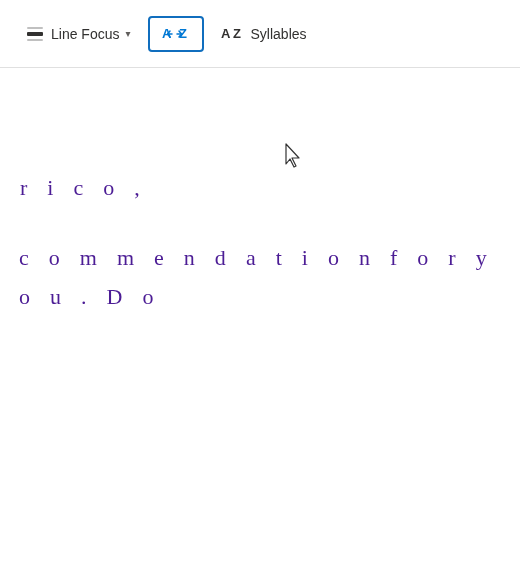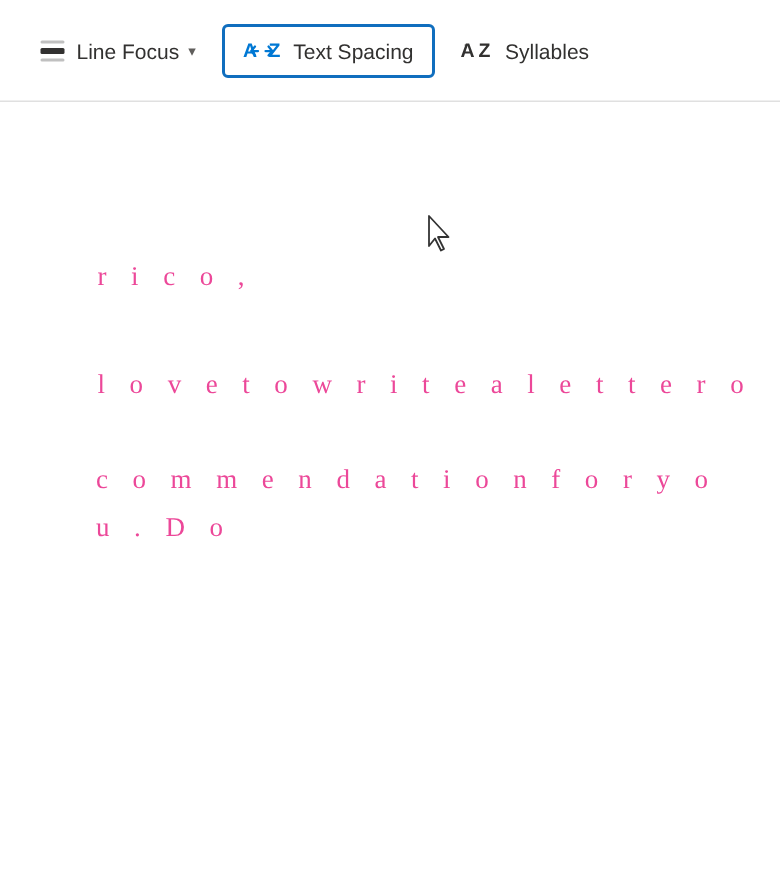--- a/index.html
+++ b/index.html
@@ -55,28 +55,27 @@
     
     .content-area {
       padding: 40px 0 0 0;
       background: #ffffff;
       height: calc(588px - 68px);
       overflow: hidden;
       position: relative;
     }
 
     .text-line {
-      font-size: 18px;
-      color: #ec4899;
+      font-size: 22px;
+      color: #4c1d95;
       letter-spacing: 0.18em;
       word-spacing: 0.3em;
       line-height: 1.8;
       padding: 0 20px;
       font-family: 'Segoe UI', Georgia, serif;
-      margin-left: 45px;
     }
 
     .text-line-1 {
       margin-top: 60px;
     }
 
     .text-line-2 {
       margin-top: 40px;
     }
 
@@ -117,37 +116,35 @@
       <text x="0" y="14" font-size="13" font-weight="700" fill="#0078d4" font-family="Segoe UI, Arial, sans-serif">A</text>
 
       <text x="17" y="14" font-size="13" font-weight="700" fill="#0078d4" font-family="Segoe UI, Arial, sans-serif">Z</text>
 
       <line x1="10" y1="10" x2="6" y2="10" stroke="#0078d4" stroke-width="1.5" stroke-linecap="round"></line>
       <polyline points="8,7 5.5,10 8,13" stroke="#0078d4" stroke-width="1.5" fill="none" stroke-linecap="round" stroke-linejoin="round"></polyline>
 
       <line x1="15" y1="10" x2="19" y2="10" stroke="#0078d4" stroke-width="1.5" stroke-linecap="round"></line>
       <polyline points="17,7 19.5,10 17,13" stroke="#0078d4" stroke-width="1.5" fill="none" stroke-linecap="round" stroke-linejoin="round"></polyline>
     </svg>
-    <span>Text Spacing</span>
   </div>
 
   <div class="toolbar-item">
     <svg class="az-syllables-svg" viewBox="0 0 24 20" fill="none">
       <text x="0" y="14" font-size="13" font-weight="700" fill="#323130" font-family="Segoe UI, Arial, sans-serif">A</text>
       <text x="2" y="8" font-size="7" fill="#323130" font-family="Segoe UI, Arial, sans-serif">·</text>
       <text x="12" y="14" font-size="13" font-weight="700" fill="#323130" font-family="Segoe UI, Arial, sans-serif">Z</text>
     </svg>
     <span>Syllables</span>
   </div>
 
 </div>
 
 <div class="content-area">
 
   <div class="text-line text-line-1">r i c o ,</div>
-  <div class="text-line text-line-2">l o v e  t o  w r i t e  a  l e t t e r  o</div>
   <div class="text-line text-line-3">c o m m e n d a t i o n  f o r  y o u .  D o</div>
 
   <svg style="position:absolute; top:74px; left:283px; width:20px; height:28px; pointer-events:none;" viewBox="0 0 20 28" fill="none">
     <path d="M3 2 L3 22 L7 17 L11 25 L13 24 L9 16 L16 16 Z" fill="white" stroke="#333" stroke-width="1.2" stroke-linejoin="round"></path>
   </svg>
 
 </div>
 
 </body></html>

